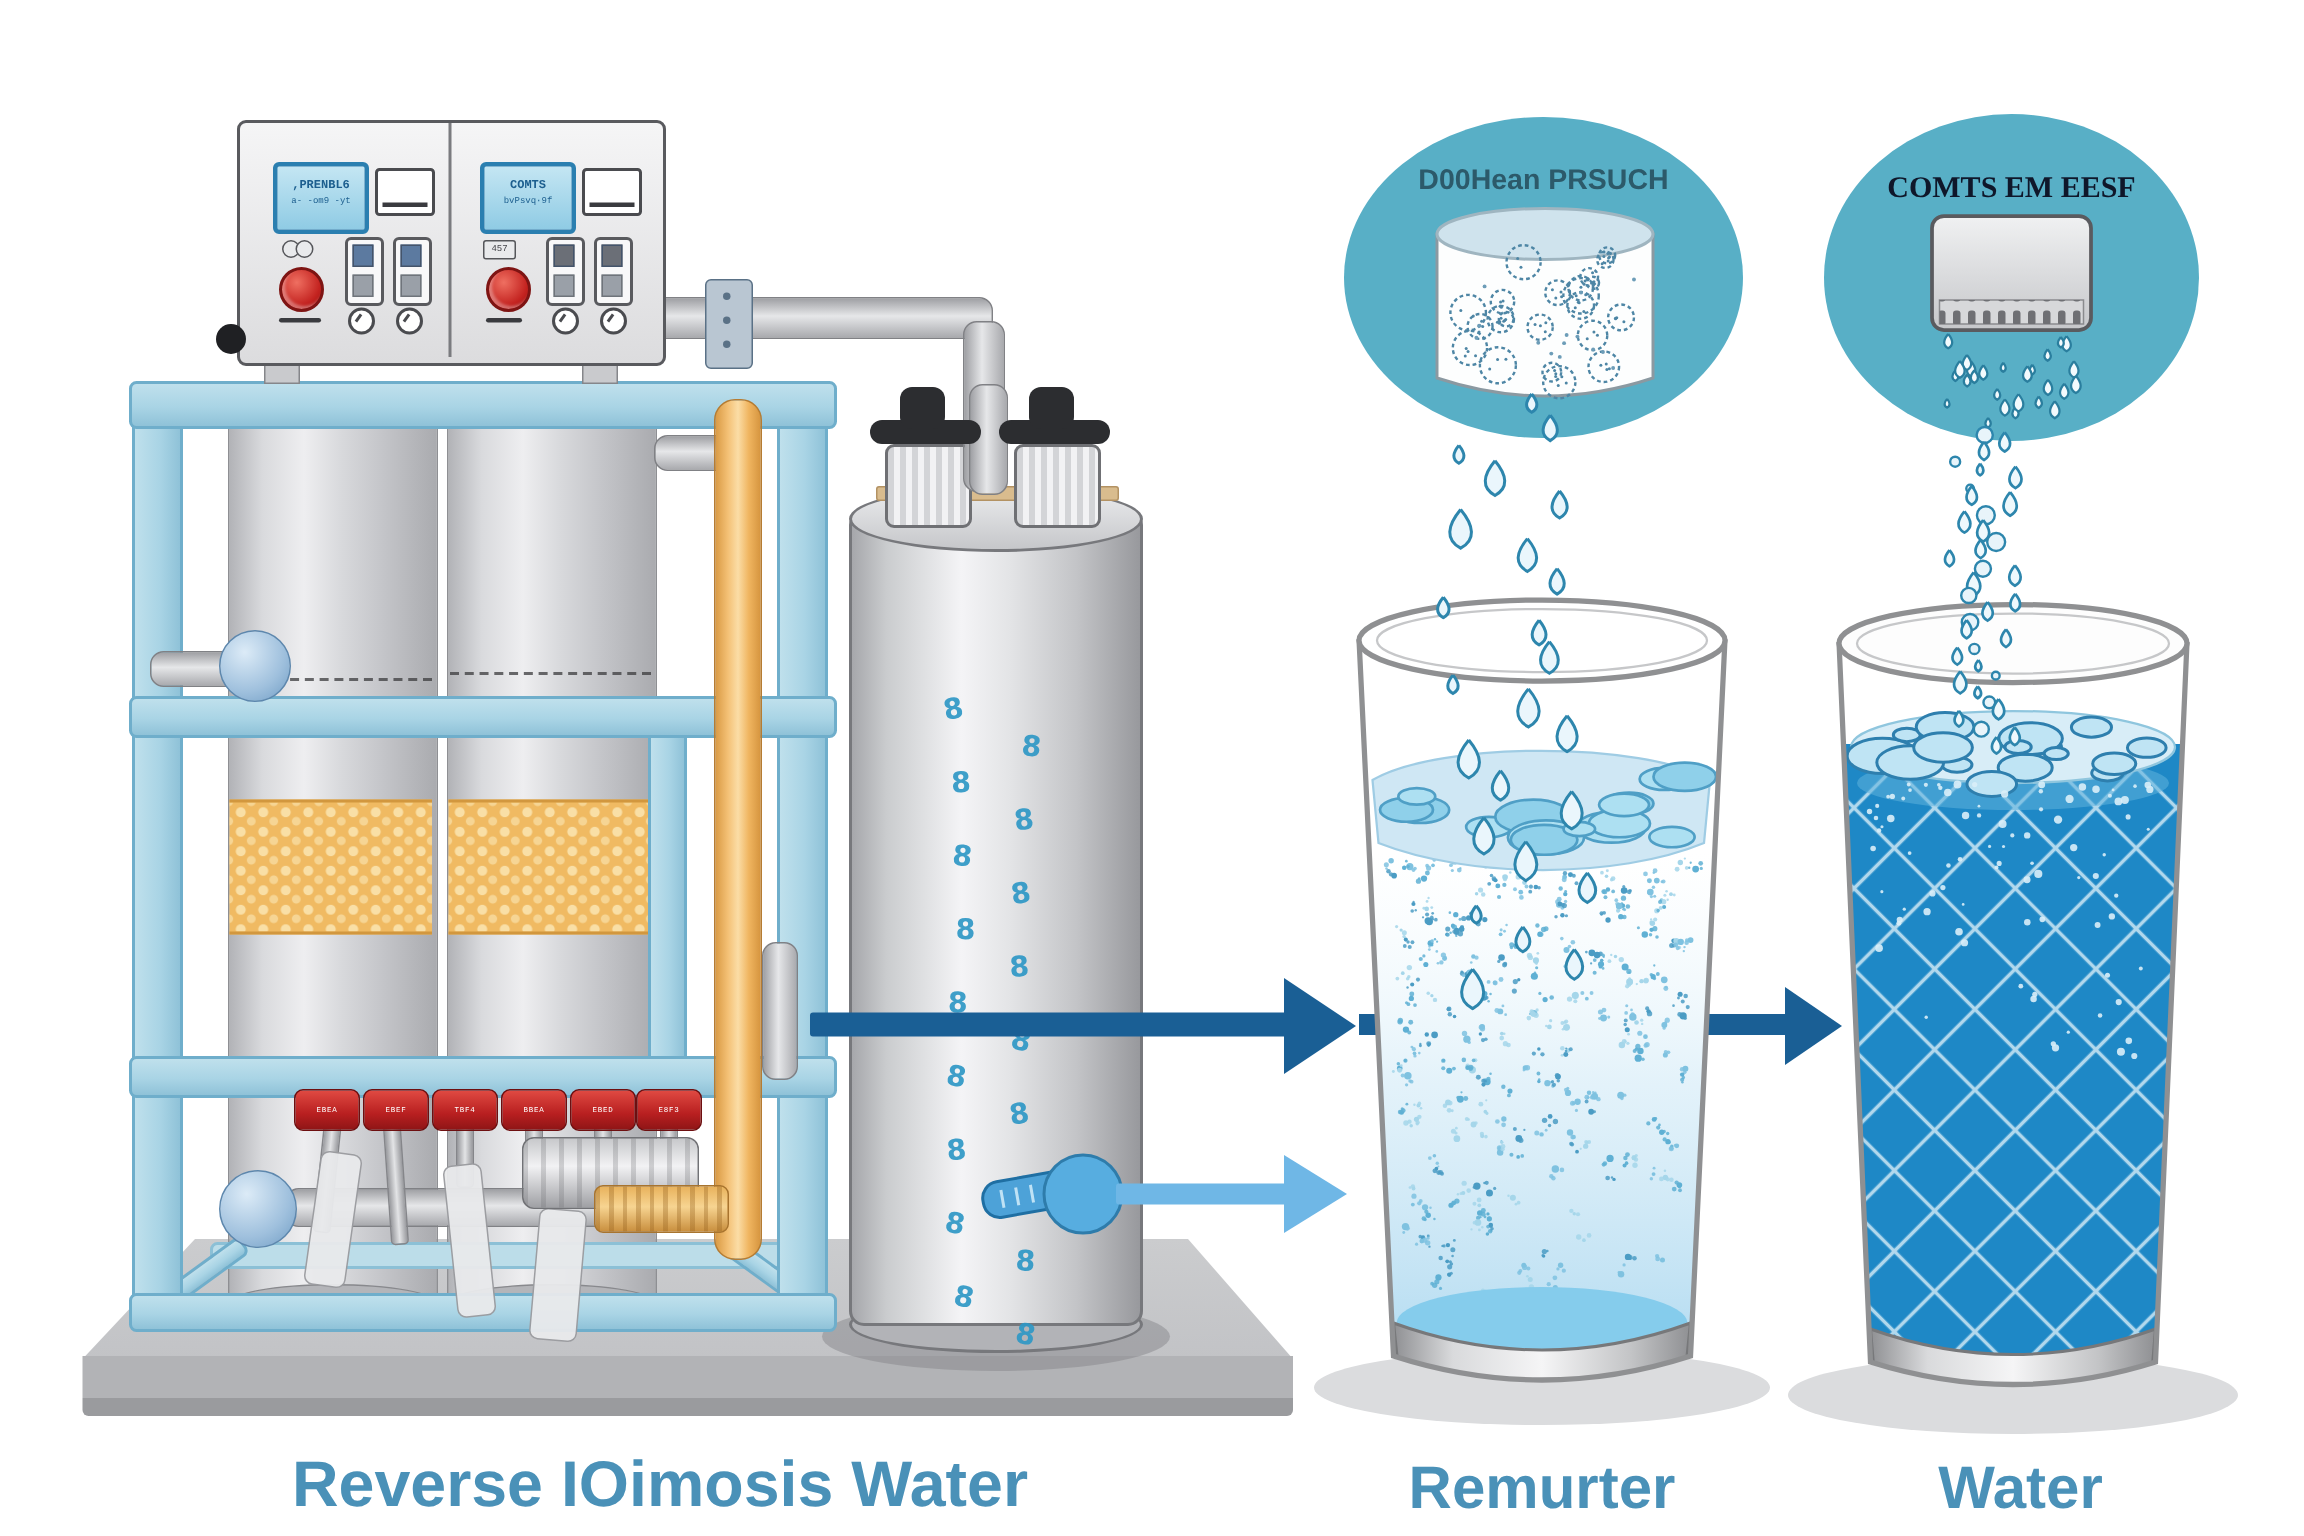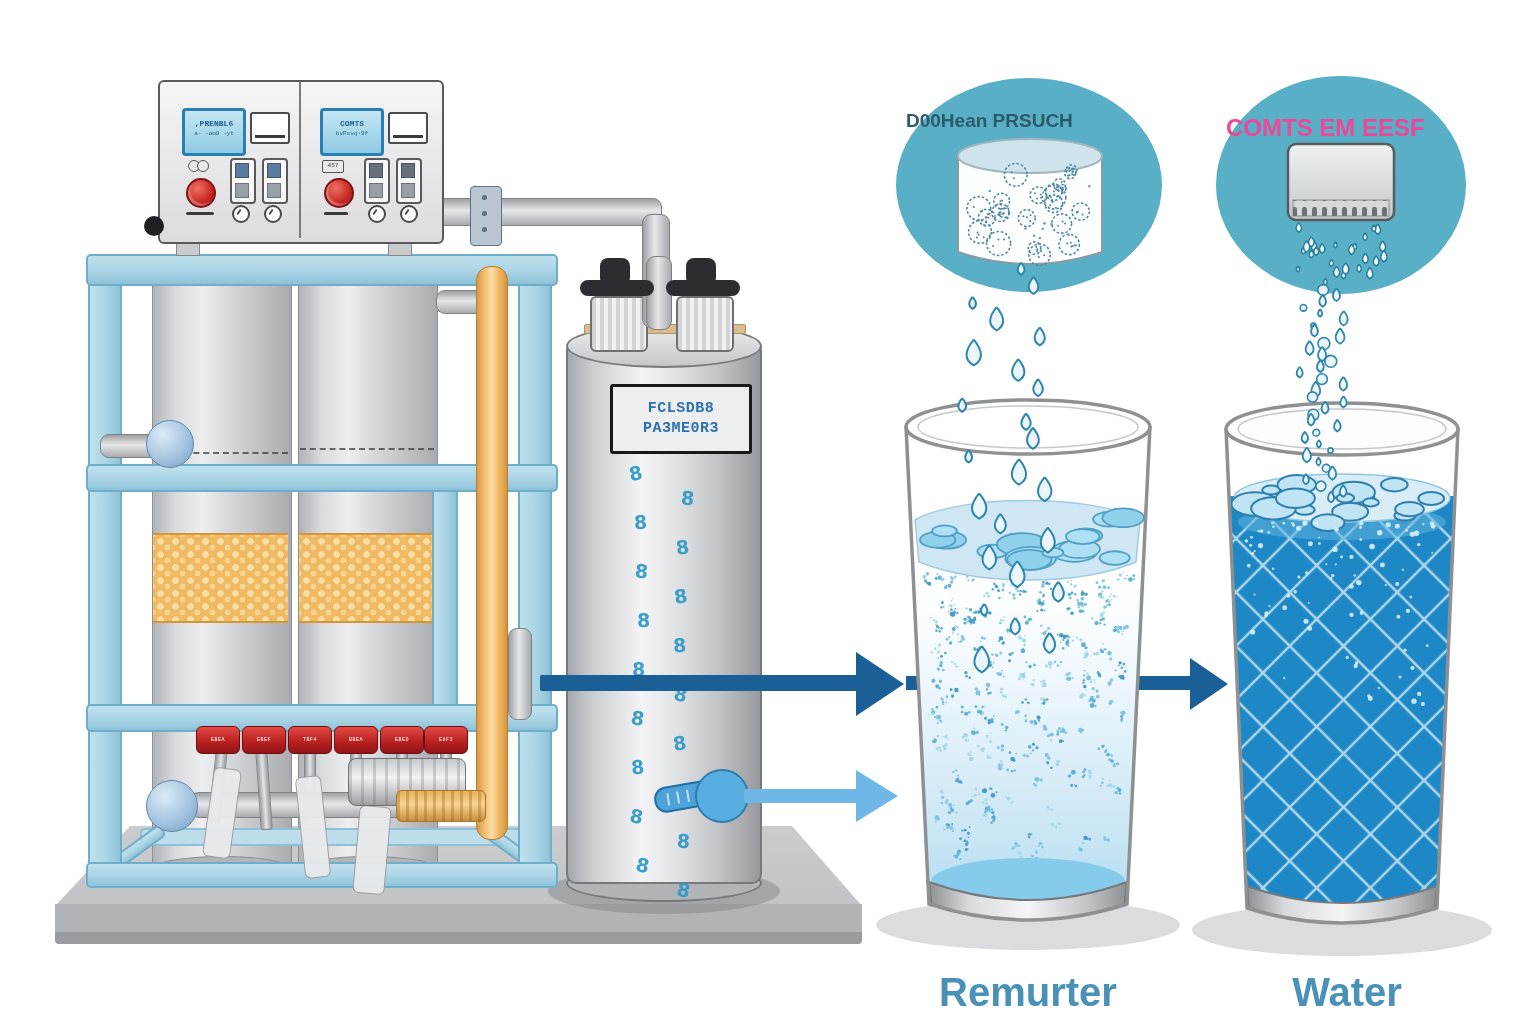--- a/index.html
+++ b/index.html
@@ -92,21 +92,21 @@
   .fit-bar{height:16px;border-radius:8px;background:#2c2d30;z-index:4;}
   .fit-knob{width:30px;height:28px;border-radius:8px;background:#2c2d30;z-index:4;}
   .tan-plate{left:584px;top:296px;width:160px;height:8px;background:#d9bc8e;border:1px solid #b39263;z-index:3;border-radius:2px;}
   .tank-label{left:610px;top:356px;width:142px;height:70px;z-index:5;background:#edeeef;border:3px solid #17181a;border-radius:3px;
     text-align:center;color:#2e6fae;font-family:"Liberation Mono",monospace;font-weight:bold;font-size:15px;line-height:1.3;padding-top:12px;box-sizing:border-box;letter-spacing:.5px;}
   .glyph8{position:absolute;color:#2f98c6;font-size:19px;font-weight:bold;z-index:4;
     font-family:"DejaVu Sans",sans-serif;opacity:.92;}
 
   
   .callout{border-radius:50%;background:#58afc6;z-index:6;}
-  .callout-title{z-index:9;text-align:left;font-weight:bold;}
+  .callout-title{z-index:9;text-align:center;font-weight:bold;}
 
   
   svg.layer{position:absolute;left:0;top:0;z-index:7;pointer-events:none;}
   svg#arrows{z-index:6;}
   svg#scene{z-index:7;}
 
   
   .big-label{z-index:9;text-align:center;color:#4a91b8;font-weight:bold;}
   .lab-machine{left:140px;top:938px;width:600px;font-size:43px;}
   .lab-mid{left:878px;top:942px;width:300px;font-size:40px;}
@@ -241,24 +241,20 @@
   <div class="abs tank-body"></div>
   <div class="abs tank-cap"></div>
   <div class="abs tan-plate"></div>
   <div class="abs pipe v" style="left:646px;top:228px;width:24px;height:72px;"></div>
   <div class="abs fit-glass" style="left:590px;top:268px;"></div>
   <div class="abs fit-glass" style="left:676px;top:268px;"></div>
   <div class="abs fit-bar" style="left:580px;top:252px;width:74px;"></div>
   <div class="abs fit-bar" style="left:666px;top:252px;width:74px;"></div>
   <div class="abs fit-knob" style="left:600px;top:230px;"></div>
   <div class="abs fit-knob" style="left:686px;top:230px;"></div>
-  <div class="abs tank-label">
-    <div>FCLSDB8</div>
-    <div>PA3ME0R3</div>
-  </div>
   <div class="abs" id="tank-glyphs" style="left:0;top:0;width:0;height:0;">
       <span class="glyph8" style="left: 629.117px; top: 434px; transform: rotate(-11.3891deg);">8</span>
       <span class="glyph8" style="left: 680.769px; top: 458.5px; transform: rotate(5.17475deg);">8</span>
       <span class="glyph8" style="left: 634.214px; top: 483px; transform: rotate(-2.45644deg);">8</span>
       <span class="glyph8" style="left: 675.662px; top: 507.5px; transform: rotate(-6.76195deg);">8</span>
       <span class="glyph8" style="left: 634.533px; top: 532px; transform: rotate(5.97537deg);">8</span>
       <span class="glyph8" style="left: 673.578px; top: 556.5px; transform: rotate(-8.94534deg);">8</span>
       <span class="glyph8" style="left: 636.641px; top: 581px; transform: rotate(0.478466deg);">8</span>
       <span class="glyph8" style="left: 672.971px; top: 605.5px; transform: rotate(-3.43308deg);">8</span>
       <span class="glyph8" style="left: 631.932px; top: 630px; transform: rotate(0.903228deg);">8</span>
@@ -269,21 +265,21 @@
       <span class="glyph8" style="left: 676.479px; top: 752.5px; transform: rotate(6.80872deg);">8</span>
       <span class="glyph8" style="left: 629.745px; top: 777px; transform: rotate(10.7365deg);">8</span>
       <span class="glyph8" style="left: 676.537px; top: 801.5px; transform: rotate(3.16225deg);">8</span>
       <span class="glyph8" style="left: 635.801px; top: 826px; transform: rotate(12.1157deg);">8</span>
       <span class="glyph8" style="left: 677.244px; top: 850.5px; transform: rotate(10.9513deg);">8</span>
     </div>
 
   <div class="abs callout" style="left:896px;top:50px;width:266px;height:214px;"></div>
   <div class="abs callout" style="left:1216px;top:48px;width:250px;height:218px;"></div>
   <div class="abs callout-title" style="left:906px;top:82px;width:246px;font-size:19px;color:#2c5a6a;">D00Hean PRSUCH</div>
-  <div class="abs callout-title" style="left:1226px;top:86px;width:230px;font-size:24px;color:#ec4899;">COMTS EM EESF</div>
+  <div class="abs callout-title" style="left:1226px;top:86px;width:230px;font-size:20px;color:#0f172a;font-family:Liberation Serif, serif;">COMTS EM EESF</div>
 
   <svg id="arrows" class="layer" width="1536" height="1024">
     <rect x="540" y="647" width="320" height="16" rx="2" fill="#1a5f95"></rect>
     <polygon points="856,624 856,688 904,656" fill="#1a5f95"></polygon>
     <line x1="906" y1="655" x2="1150" y2="655" stroke="#1a5f95" stroke-width="14" stroke-dasharray="20 18"></line>
     <rect x="1150" y="648" width="42" height="14" fill="#1a5f95"></rect>
     <polygon points="1190,630 1190,682 1228,656" fill="#1a5f95"></polygon>
     <g transform="rotate(-10 687 768)">
       <rect x="655" y="756" width="66" height="24" rx="11" fill="#4da2d8" stroke="#1f6fa3" stroke-width="2"></rect>
       <line x1="668" y1="762" x2="668" y2="774" stroke="#bfe2f5" stroke-width="2"></line>
@@ -1539,15 +1535,16 @@
         <path d="M1318.499138598873,429.54225829052075 C1321.2834859332281,432.9026774871562 1321.667533841415,435.7830367985581 1318.499138598873,437.5112523853992 C1315.3307433563311,435.7830367985581 1315.714791264518,432.9026774871562 1318.499138598873,429.54225829052075" fill="#eef8fc" stroke="#2d86ad" stroke-width="1.8"></path>
         <circle cx="1326.212761683659" cy="440.2857142857143" r="3.9176309442846105" fill="#e8f4fa" stroke="#2d86ad" stroke-width="1.6"></circle>
         <path d="M1332.3737167772026,438.0668998671496 C1337.1074862828273,443.78006996014483 1337.760420007741,448.67707289699797 1332.3737167772026,451.6152746591098 C1326.9870135466642,448.67707289699797 1327.639947271578,443.78006996014483 1332.3737167772026,438.0668998671496" fill="#eef8fc" stroke="#2d86ad" stroke-width="1.8"></path>
         <path d="M1305.9629150389333,445.87134932584263 C1309.616961001373,450.28140479775277 1310.1209673410199,454.0614523451044 1305.9629150389333,456.3294808735153 C1301.8048627368466,454.0614523451044 1302.3088690764935,450.28140479775277 1305.9629150389333,445.87134932584263" fill="#eef8fc" stroke="#2d86ad" stroke-width="1.8"></path>
         <circle cx="1320.8902706601757" cy="458.1142857142857" r="4.987569711287506" fill="#e8f4fa" stroke="#2d86ad" stroke-width="1.6"></circle>
         <path d="M1343.1927466135305,456.90719372351384 C1347.3397171110353,461.9121581170541 1347.9117130417255,466.20212759723154 1343.1927466135305,468.77610928533795 C1338.4737801853355,466.20212759723154 1339.0457761160258,461.9121581170541 1343.1927466135305,456.90719372351384" fill="#eef8fc" stroke="#2d86ad" stroke-width="1.8"></path>
         <path d="M1330.9922657687312,463.4391724523157 C1334.797545746388,468.0317517356947 1335.3224119502029,471.9682482643053 1330.9922657687312,474.33014618147166 C1326.6621195872594,471.9682482643053 1327.1869857910742,468.0317517356947 1330.9922657687312,463.4391724523157" fill="#eef8fc" stroke="#2d86ad" stroke-width="1.8"></path>
       </g>
   </svg>
 
+  <div class="abs big-label lab-machine">Reverse IOimosis Water</div>
   <div class="abs big-label lab-mid">Remurter</div>
   <div class="abs big-label lab-right">Water</div>
 </div>
 
 </body></html>

